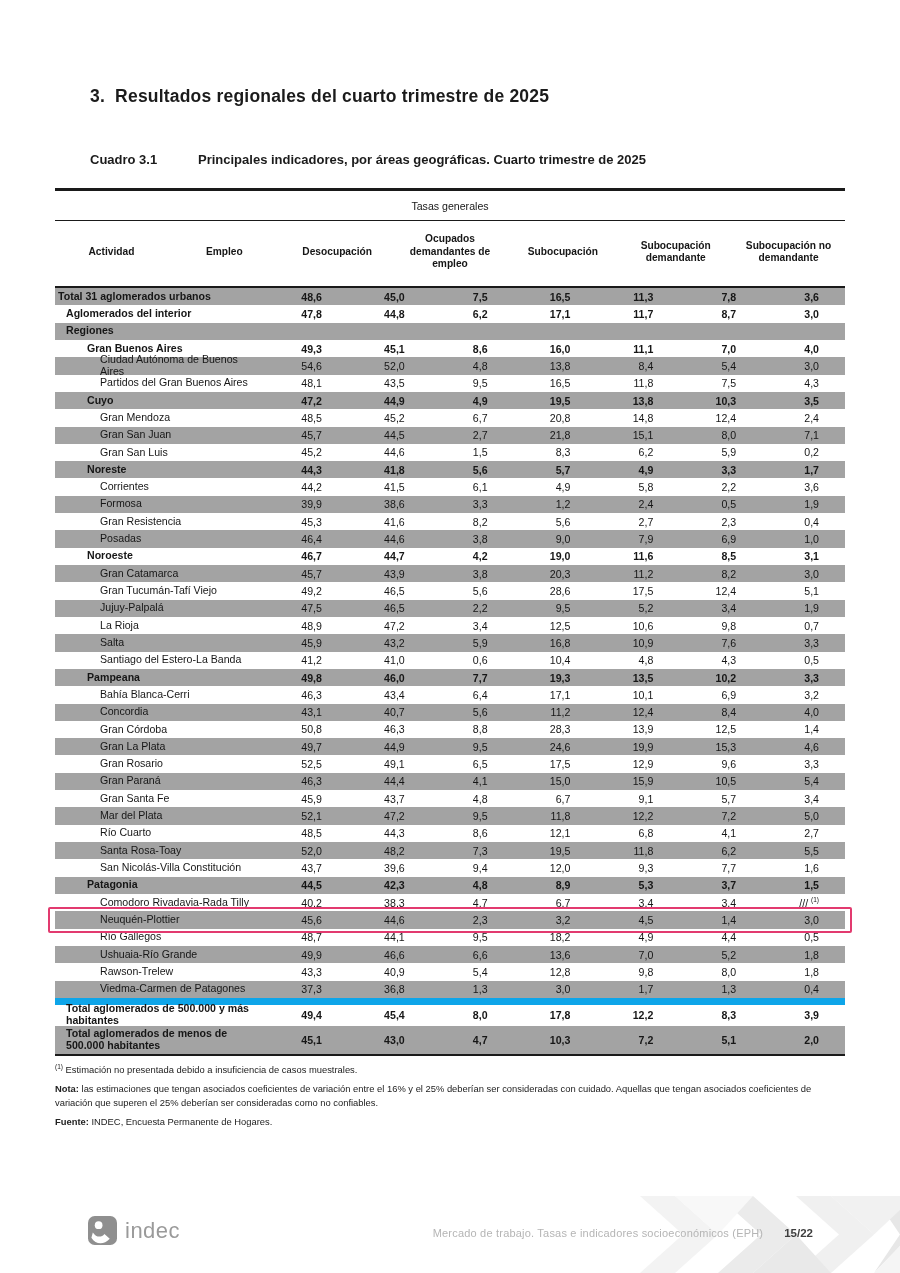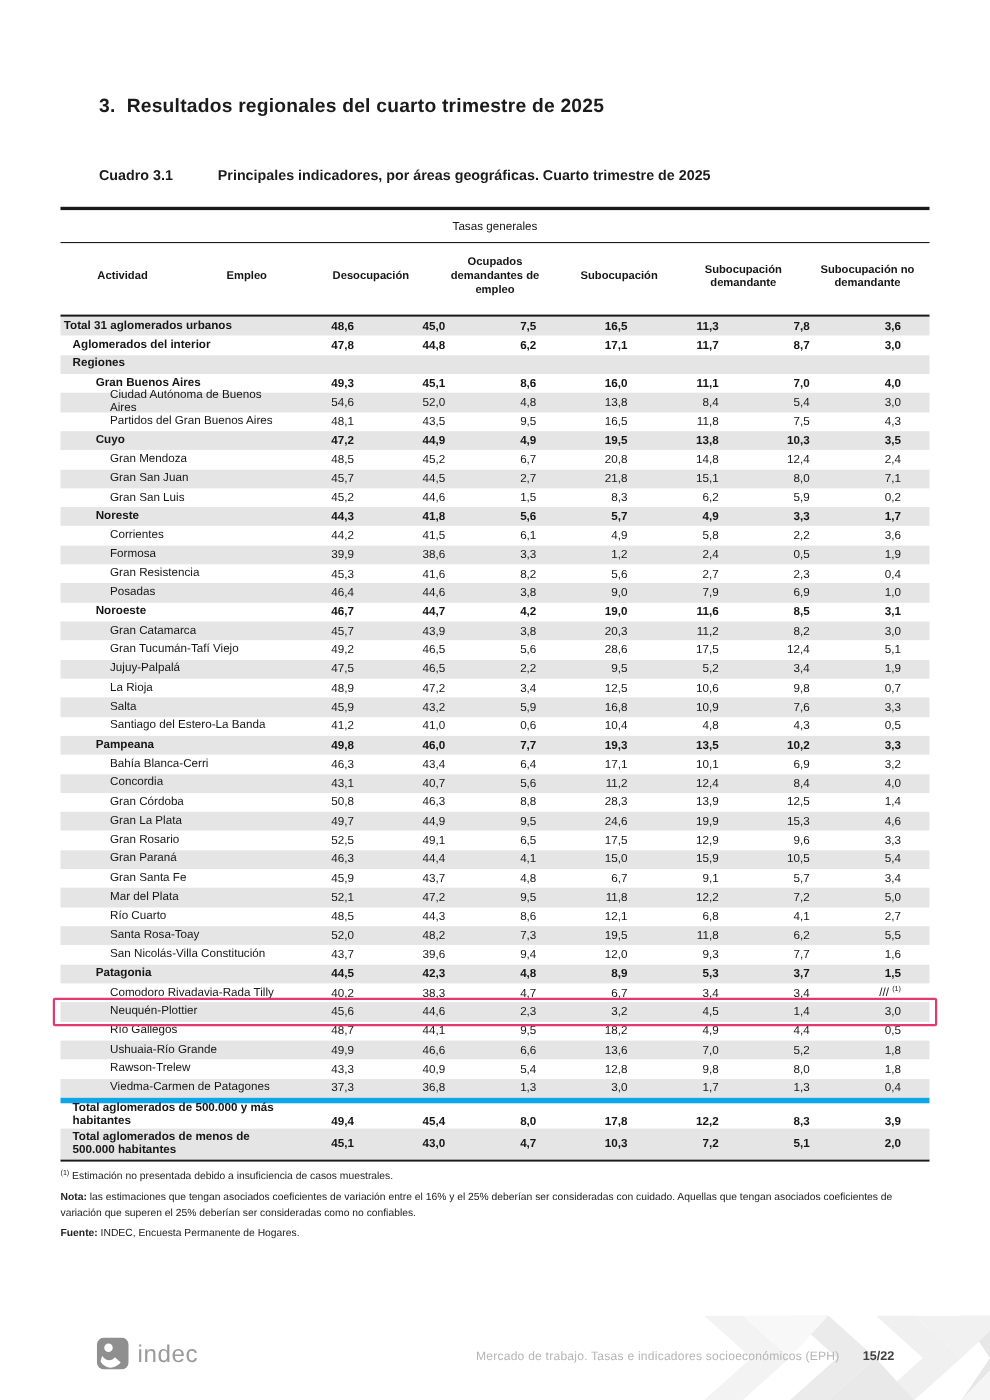--- a/index.html
+++ b/index.html
@@ -29,24 +29,24 @@
   .area-head{
     width:210px; flex:0 0 210px; display:flex; align-items:center; justify-content:center;
     font-weight:bold; font-size:10.6px; padding-left:66px;
   }
   .head-right{ flex:1; display:flex; flex-direction:column; }
   .tasas{ text-align:center; font-weight:normal; font-size:10.6px; padding:9px 0 8px; }
   .colrow{ flex:1; display:flex; align-items:center; padding:2px 0 4px; }
   .colhead{ flex:1; text-align:center; font-weight:bold; font-size:10.2px; line-height:1.22; }
 
   .trow{ display:flex; align-items:center; height:17.32px; font-size:10.6px; position:relative; }
-  .trow.shade{ background:#e5e5e5; }
+  .trow.shade{ background:#a3a3a3; }
   .trow.bold{ font-weight:bold; }
   .trow.tall{ height:28px; }
-  .trow.divider{ border-top:5px solid #0ea5e9;align-items:flex-end; }
+  .trow.divider{ border-top:7px solid #0ea5e9; }
   .tlabel{ width:210px; flex:0 0 210px; line-height:1.12; padding-right:4px; }
   .ind0{ padding-left:3px; } .ind1{ padding-left:11px; }
   .ind2{ padding-left:32px; } .ind3{ padding-left:45px; }
   .tcell{ flex:1; text-align:right; padding-right:26px; }
   .tcell sup{ font-size:6.5px; vertical-align:super; }
   .trow.hl::after{
     content:""; position:absolute; left:-7px; right:-7px; top:-4px; bottom:-4px;
     border:2.5px solid #e23a6f; border-radius:2px; pointer-events:none; z-index:3;
   }
 

